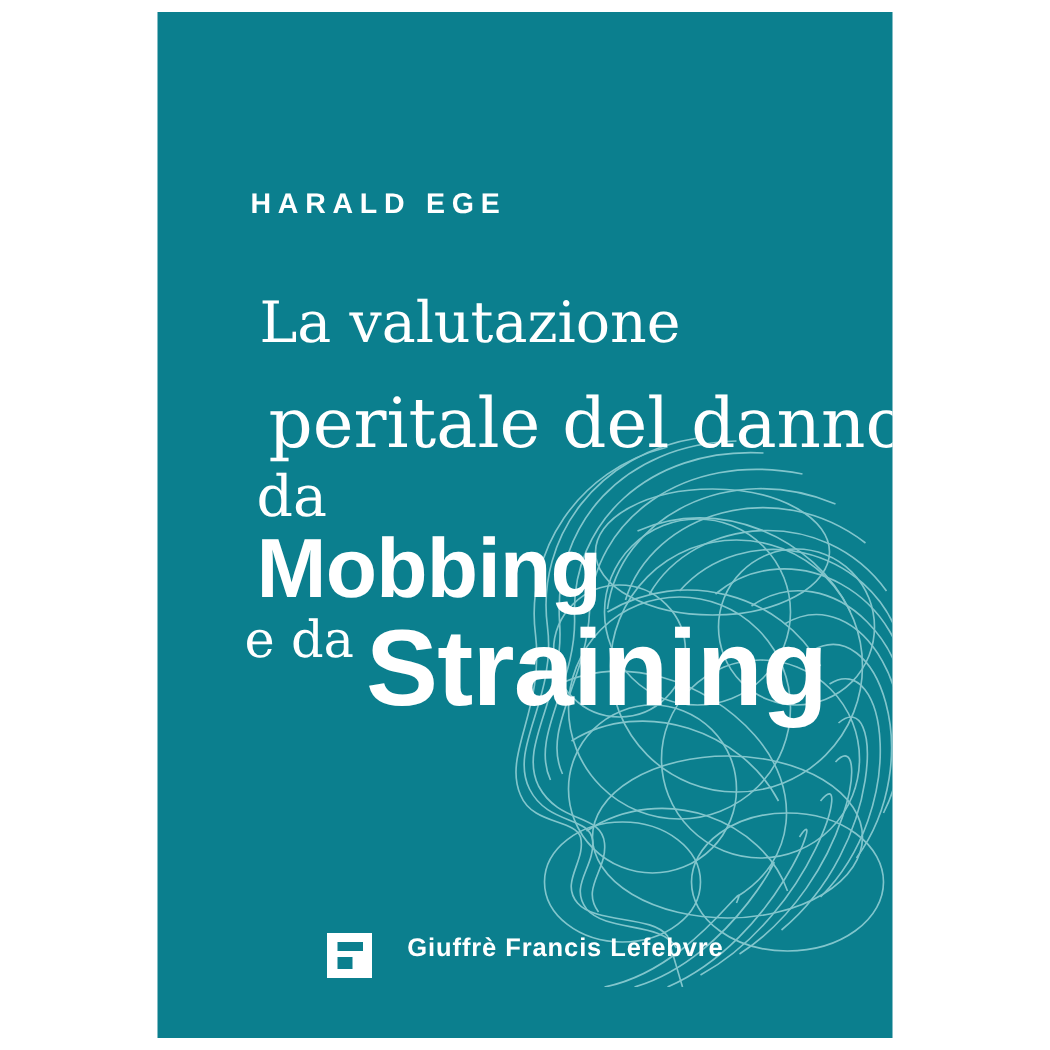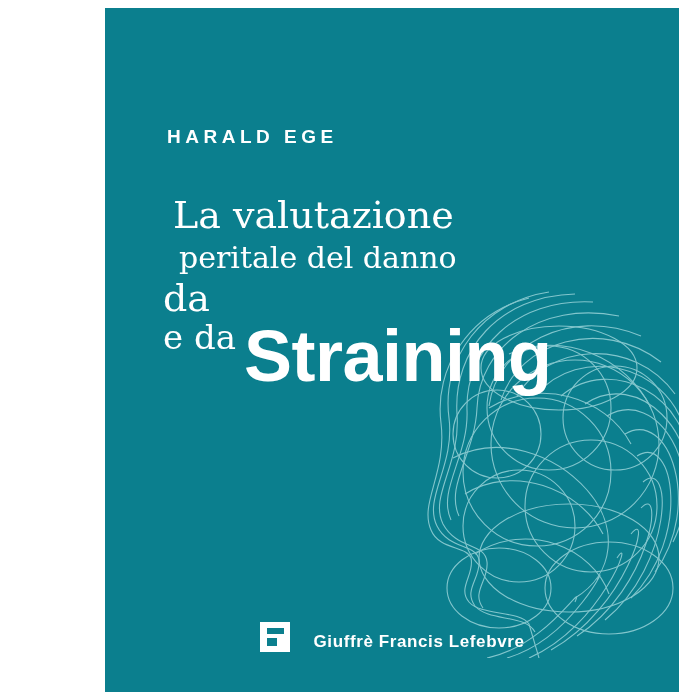--- a/index.html
+++ b/index.html
@@ -17,21 +17,21 @@
     height: 700px;
     background: #ffffff;
     overflow: hidden;
   }
 
   
   #cover {
     position: absolute;
     left: 105px;
     top: 8px;
-    width: 574px;
+    width: 490px;
     height: 684px;
     background: #0b7f8e;
     overflow: hidden;
   }
 
   
   #head-art {
     position: absolute;
     right: -30px;
     bottom: 34px;
@@ -78,23 +78,23 @@
     font-weight: bold;
     letter-spacing: -0.5px;
   }
 
   #line1 {
     font-size: 38px;
     padding-left: 10px;
   }
 
   #line2 {
-    font-size: 30px;
+    font-size: 46px;
     padding-left: 16px;
-    margin-top: 8px;
+    margin-top: 24px;
   }
 
   #line3 {
     margin-top: 6px;
     padding-left: 0px;
     display: flex;
     align-items: baseline;
     flex-direction: column;
   }
   #line3 .small-it { font-size: 38px; }
@@ -108,21 +108,21 @@
   #line4 .small-it { font-size: 34px; }
   #line4 .big-bold { font-size: 72px; margin-left: 8px; }
 
   
   #publisher {
     position: absolute;
     left: 0;
     right: 0;
     bottom: 40px;
     display: flex;
-    align-items: flex-end;
+    align-items: flex-start;
     justify-content: center;
     gap: 24px;
   }
 
   #publisher-mark {
     width: 30px;
     height: 30px;
     background: #ffffff;
     position: relative;
     flex: 0 0 auto;
@@ -203,20 +203,21 @@
       </g>
     </svg>
 
     <div id="author">HARALD EGE</div>
 
     <div id="title-block">
       <div class="line italic-serif" id="line1">La valutazione</div>
       <div class="line italic-serif" id="line2">peritale del danno</div>
       <div class="line" id="line3">
         <span class="italic-serif small-it">da</span>
+        <span class="bold-sans big-bold">Mobbing</span>
       </div>
       <div class="line" id="line4">
         <span class="italic-serif small-it">e da</span>
         <span class="bold-sans big-bold">Straining</span>
       </div>
     </div>
 
     <div id="publisher">
       <div id="publisher-mark"></div>
       <div id="publisher-name">Giuffrè Francis Lefebvre</div>

